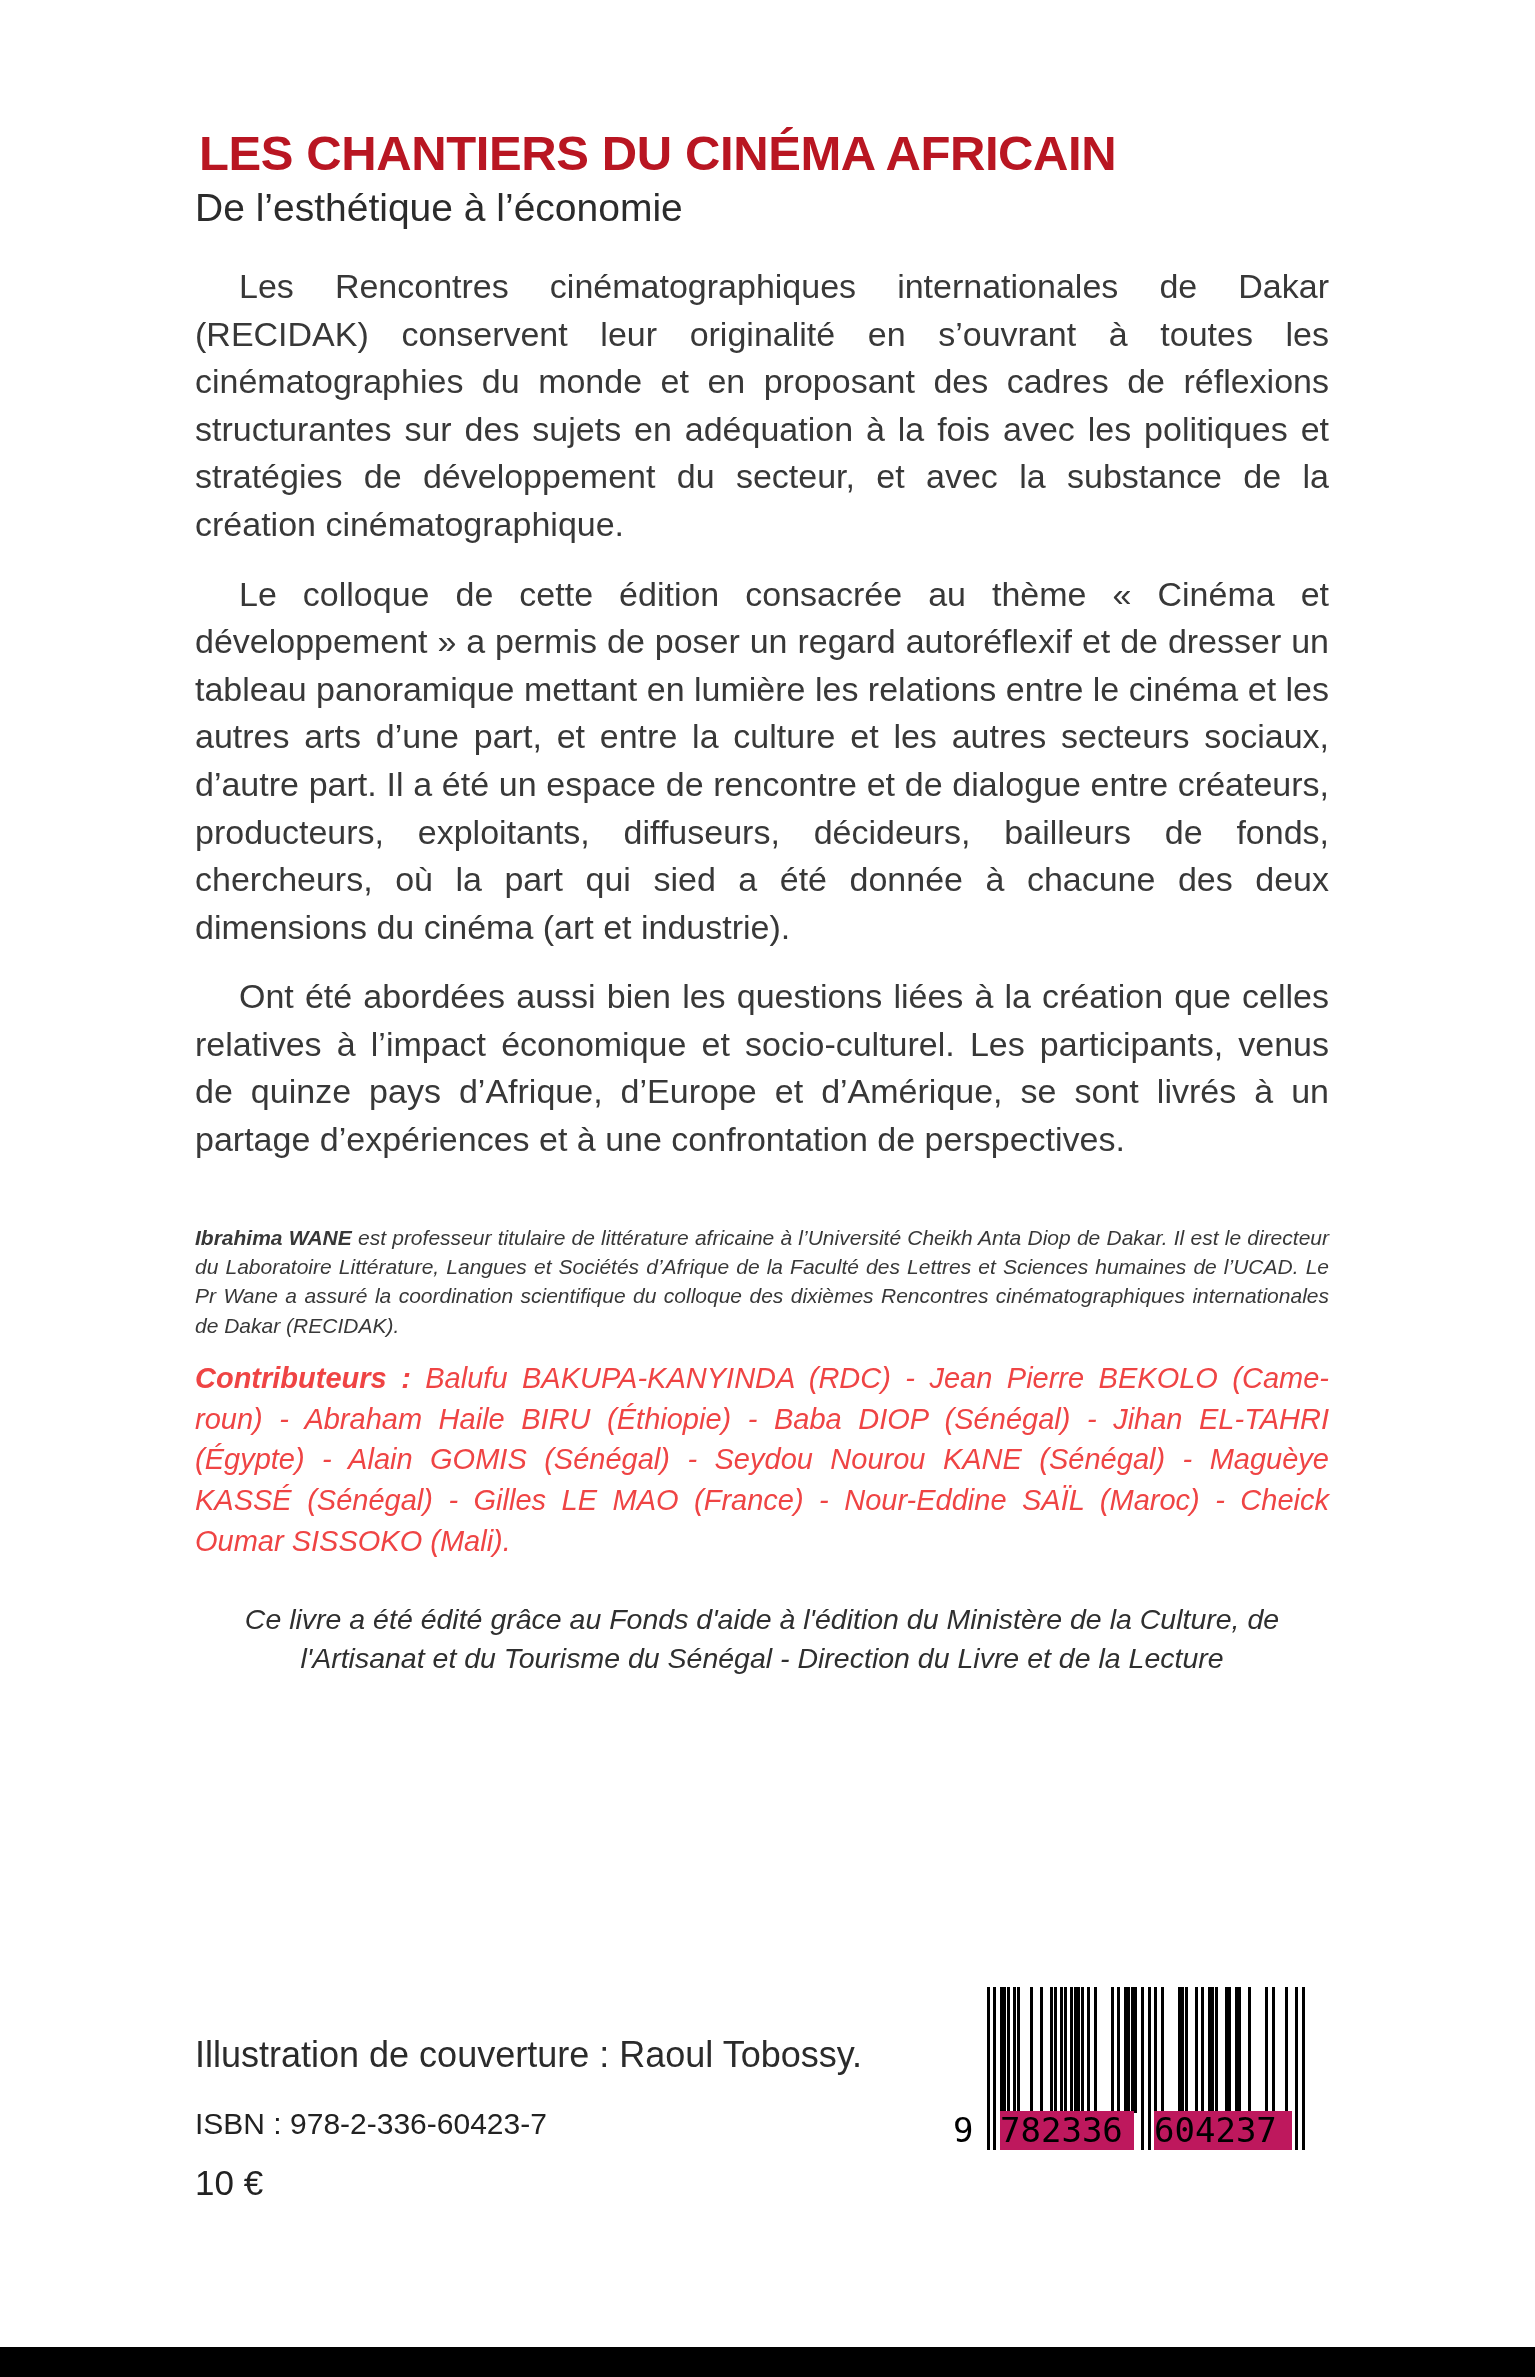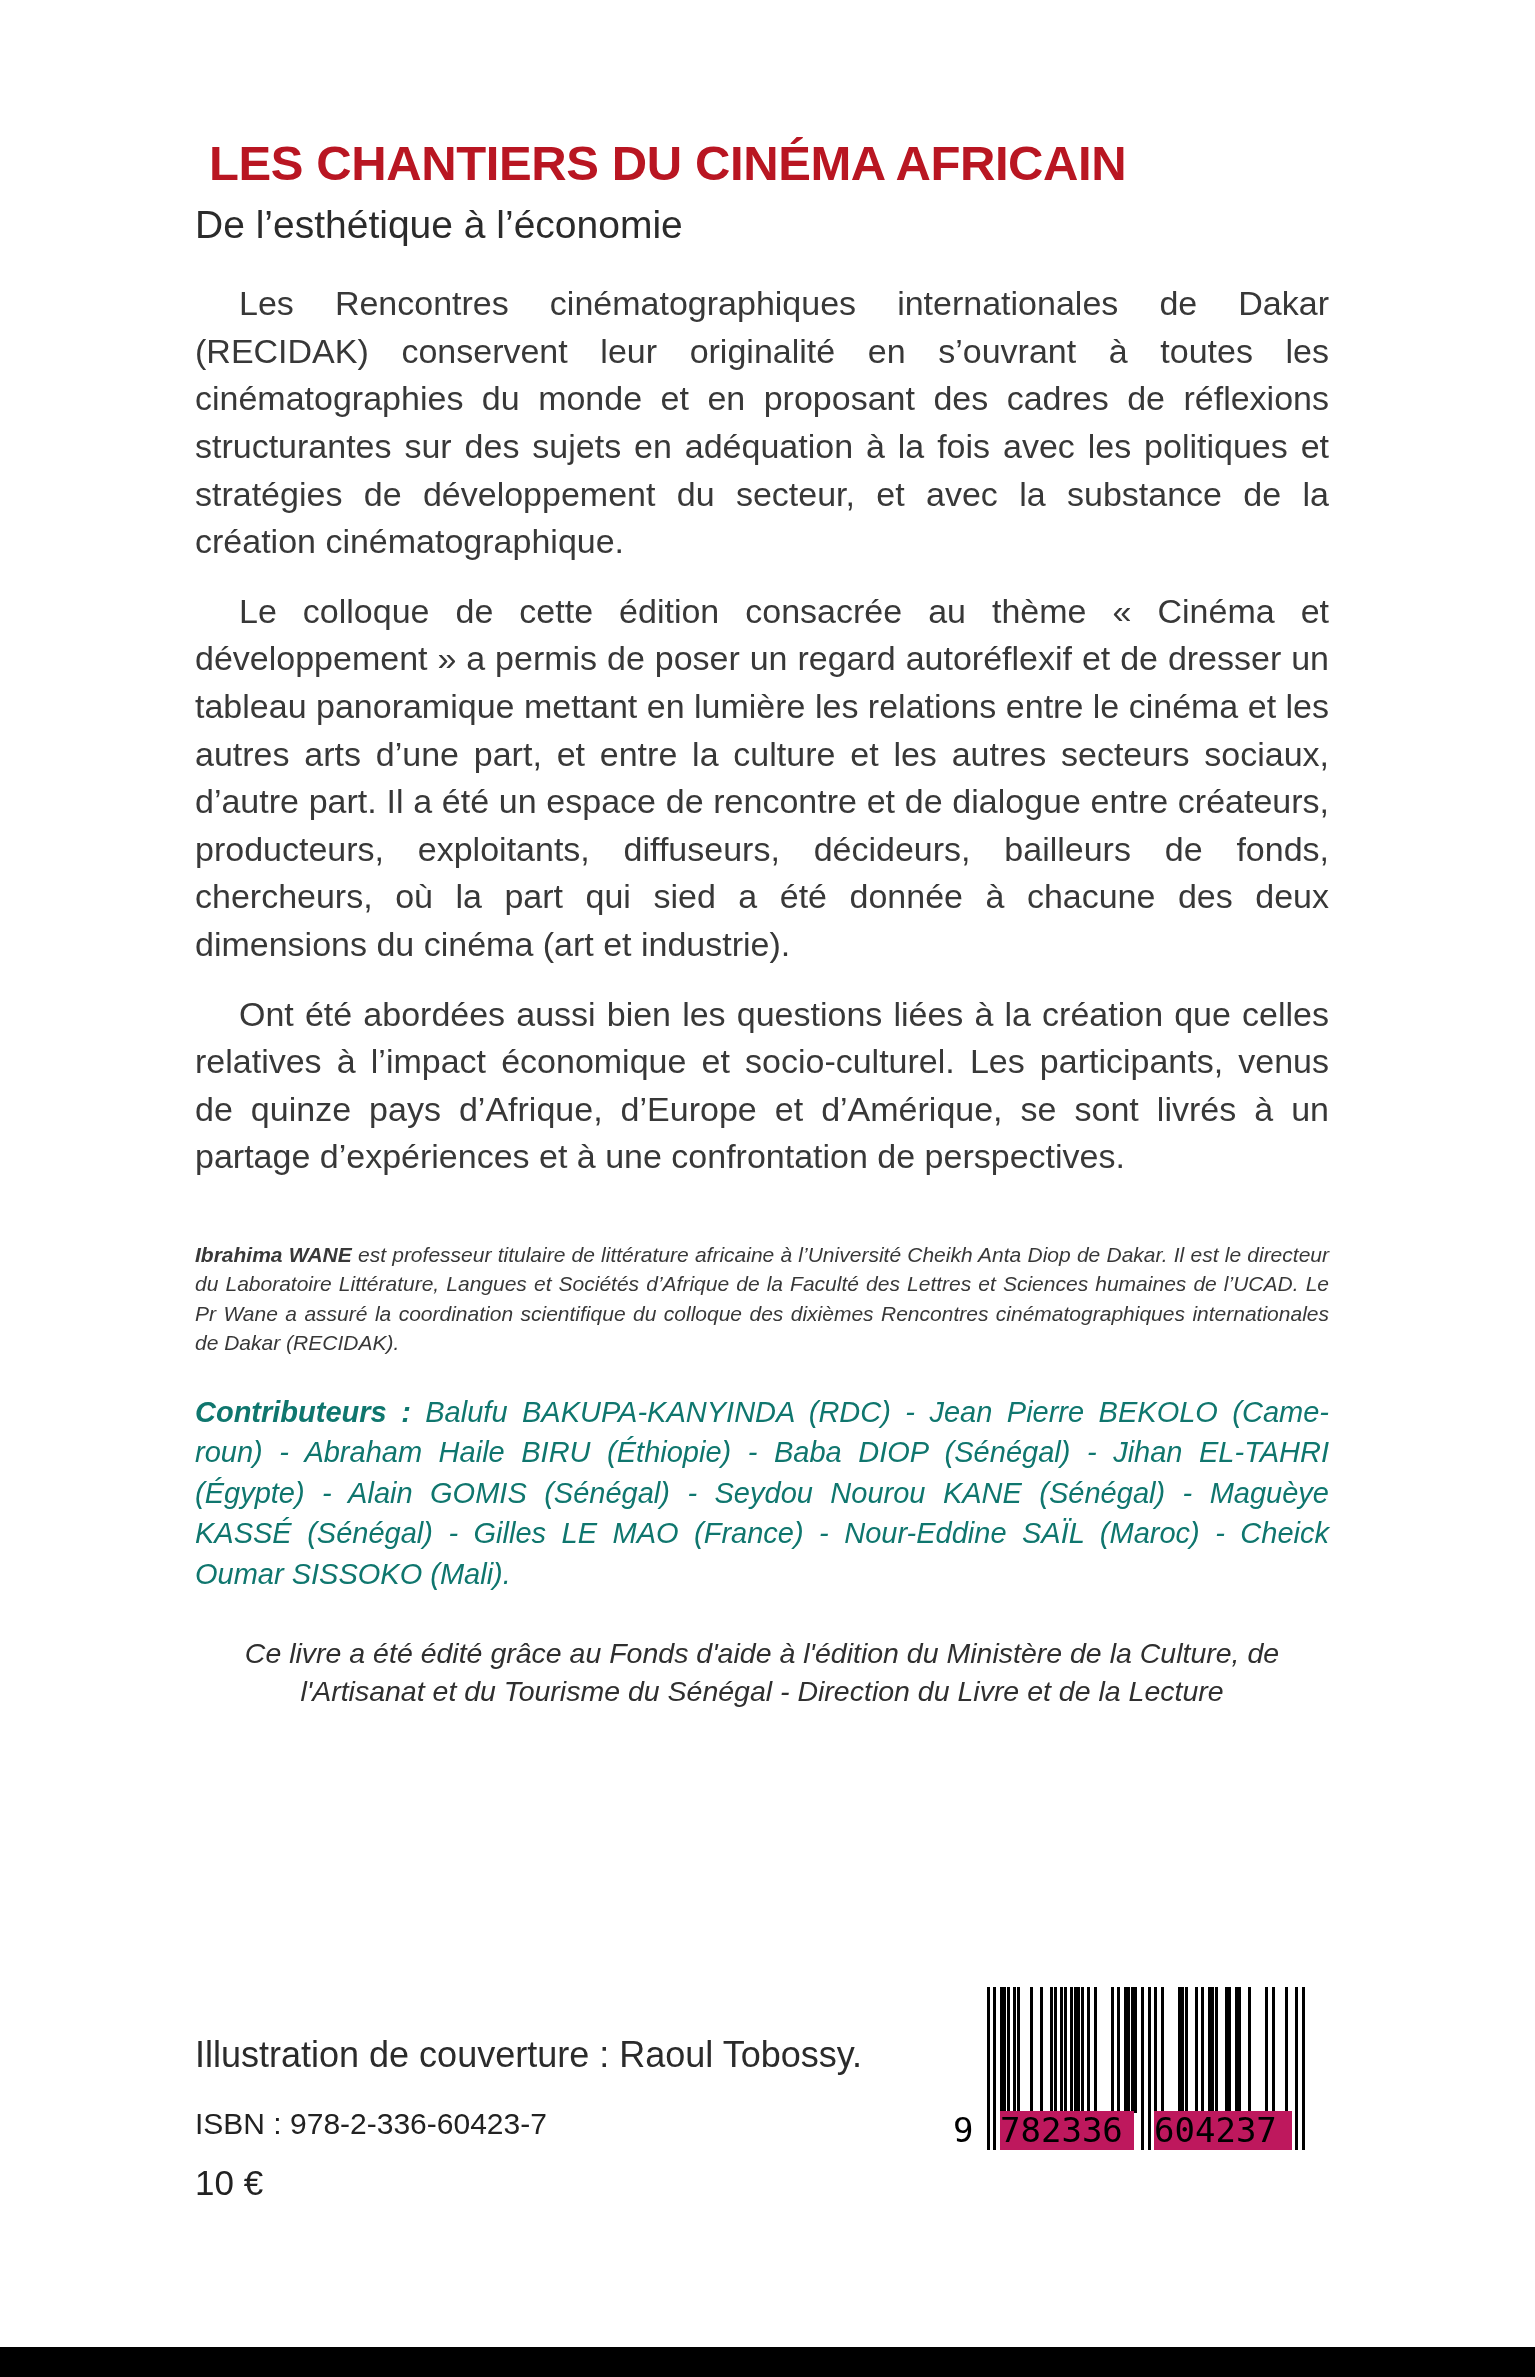--- a/index.html
+++ b/index.html
@@ -9,21 +9,21 @@
     background:#ffffff;
     font-family:"Liberation Sans", sans-serif;
     overflow:hidden;
   }
   .content {
     position:absolute;
     left:195px; top:124px;
     width:1134px;
   }
   .title {
-    margin:14px;
+    margin:4px;
     font-size:49px;
     font-weight:bold;
     letter-spacing:-0.4px;
     color:#b91622;
     line-height:1.05;
   }
   .subtitle {
     margin:6.7px 0 0 0;
     font-size:39px;
     font-weight:normal;
@@ -42,25 +42,25 @@
   .bio {
     margin-top:59px;
     font-size:21px;
     font-style:italic;
     line-height:1.4;
     color:#383838;
     text-align:justify;
   }
   .bio .lead { font-weight:bold; }
   .contributors {
-    margin-top:34px;
+    margin-top:18px;
     font-size:29px;
     font-style:italic;
     line-height:1.4;
-    color:#0f766e;
+    color:#ef4444;
     text-align:justify;
   }
   .contributors .lead { font-weight:bold; }
   .funding {
     margin:39px auto 0 auto;
     max-width:1091px;
     font-size:28.5px;
     font-style:italic;
     color:#2f2f2f;
     text-align:center;

